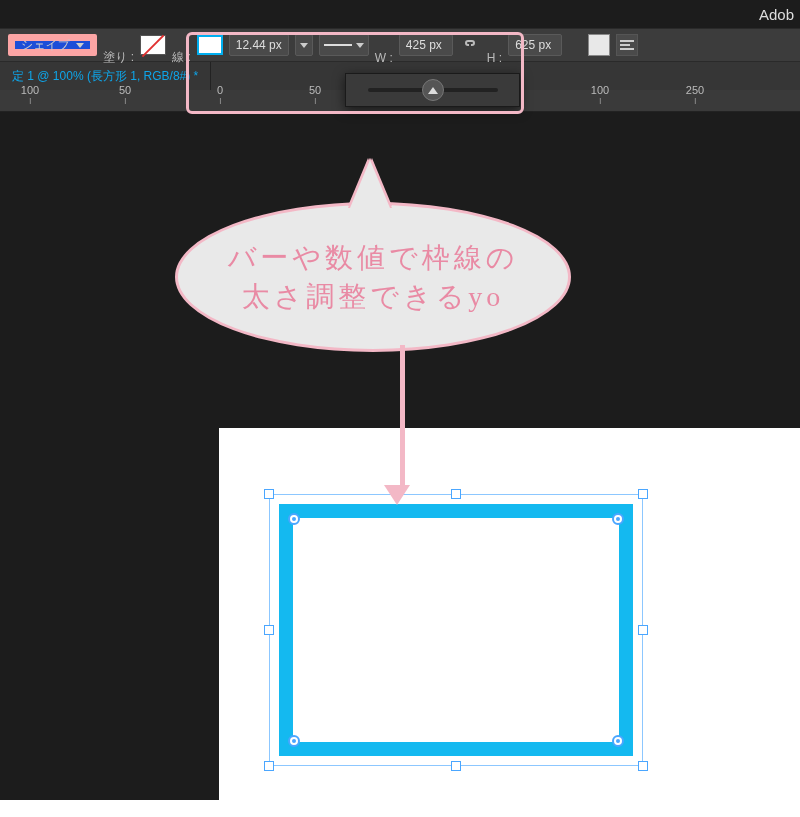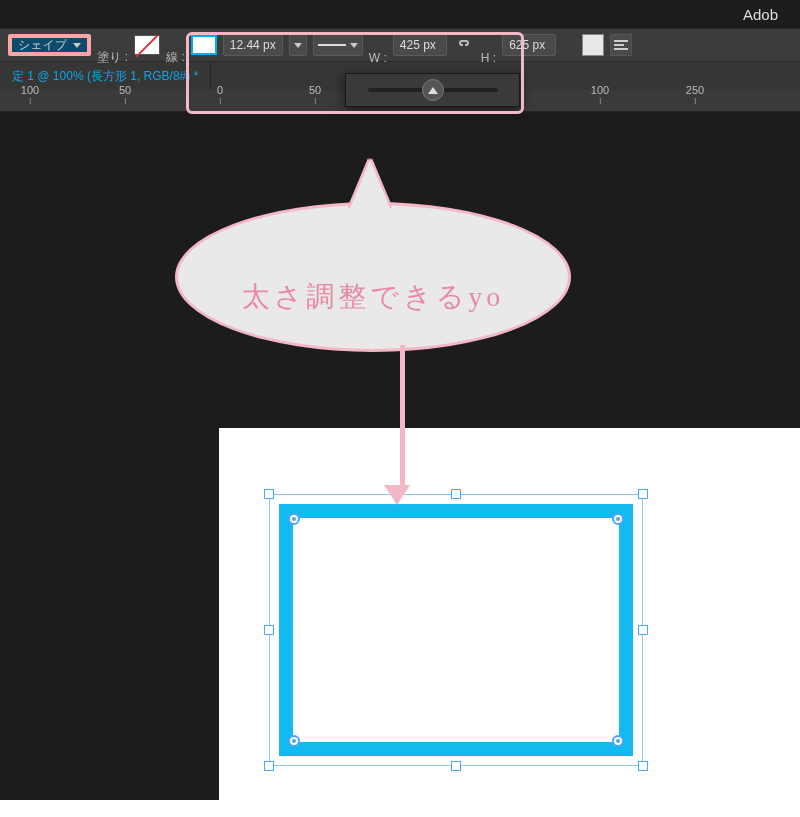--- a/index.html
+++ b/index.html
@@ -16,38 +16,38 @@
     .app-frame {
       position: absolute; top: 0; left: 0;
       width: 800px; height: 800px;
       background: #1c1c1c;
     }
     
     .title-bar {
       height: 28px;
       background: #1c1c1c;
       display: flex; justify-content: flex-end; align-items: center;
-      padding-right: 22px;
+      padding-right: 6px;
       font-size: 15px;
       color: #ddd;
     }
     
     .options-bar {
       height: 34px;
       background: #3c3c3c;
       border-top: 1px solid #2a2a2a;
       border-bottom: 1px solid #2a2a2a;
       display: flex; align-items: center;
       gap: 6px;
       padding: 0 8px;
     }
     .mode-dd {
       display: flex; align-items: center;
-      background: #0c4a6e;
-      border: 4px solid #fca5a5;
+      background: #1d4ed8;
+      border: 7px solid #fca5a5;
       border-radius: 2px;
       height: 22px;
       padding: 0 6px;
       gap: 6px;
       font-size: 12px;
     }
     .mini-label { color: #bbb; font-size: 12px; margin-top: 25px; }
     .swatch-fill {
       width: 26px; height: 20px;
       border: 1px solid #555;
@@ -406,20 +406,20 @@
     </div>
   </div>
 
 </div>
 
 <div class="hl top"></div>
 
 <div class="tail-up"></div>
 <div class="bubble">
   <div class="bubble-text">
-    <br>
+    <span>バーや数値で枠線の</span><br>
     <span>太さ調整できるyo</span>
   </div>
 </div>
 <div class="arrow-down">
   <div class="arrow-stem"></div>
   <div class="arrow-head"></div>
 </div>
 
 </body></html>

